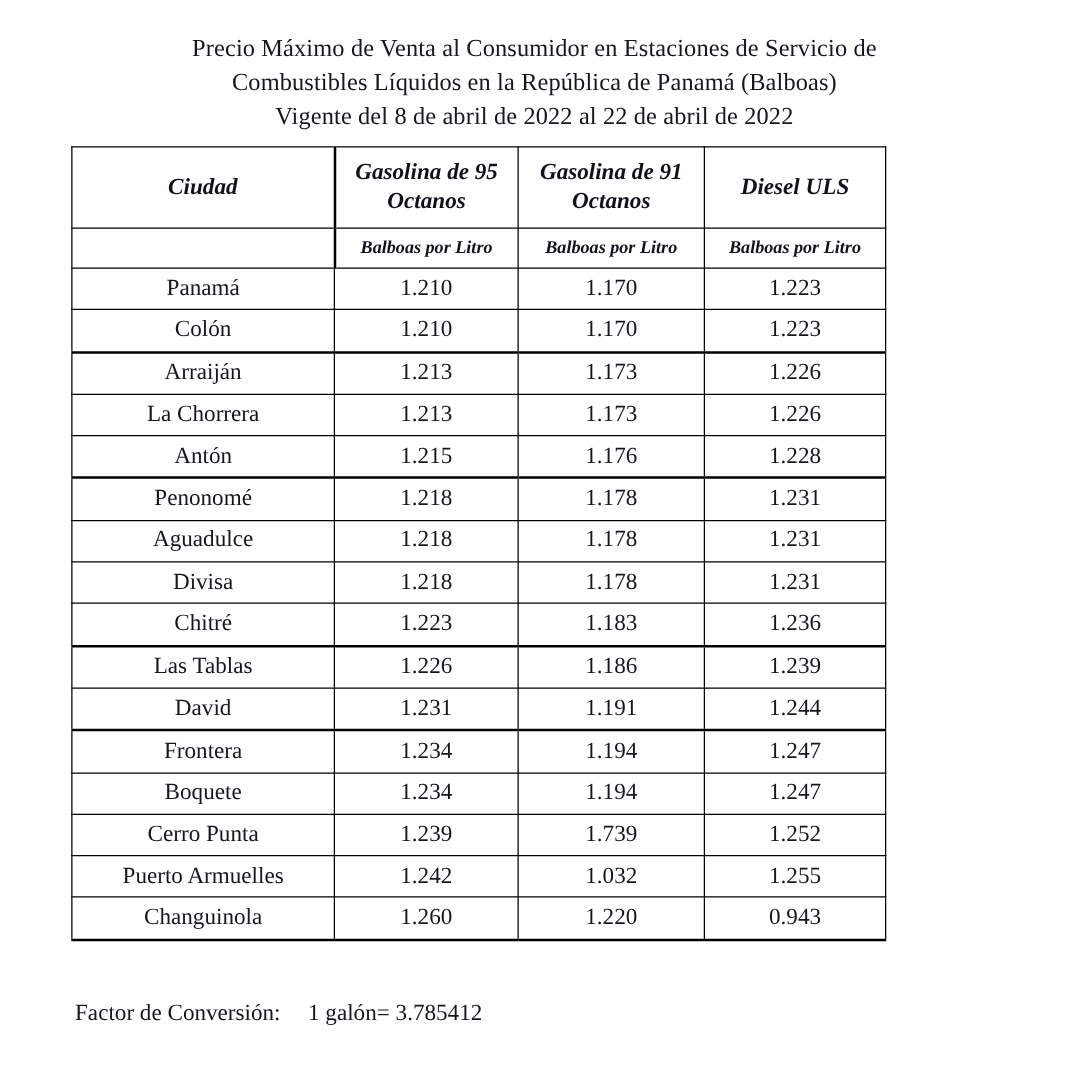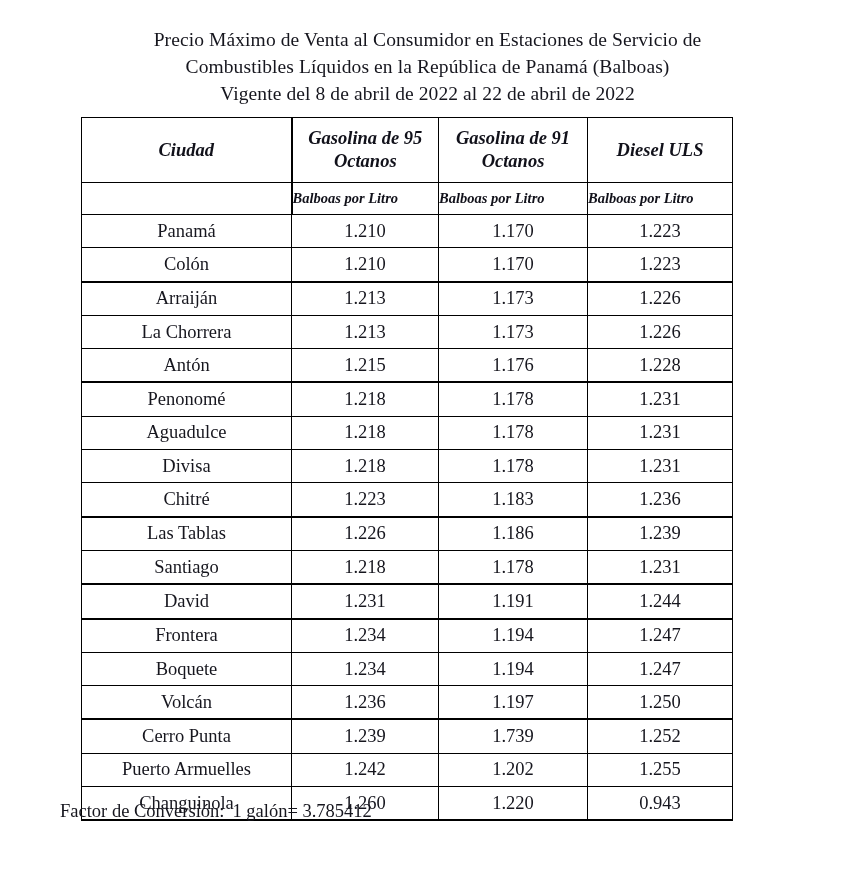--- a/index.html
+++ b/index.html
@@ -41,21 +41,20 @@
     position: absolute;
     left: 57px;
     top: 117px;
     width: 651px;
   }
   table.price-table {
     border-collapse: collapse;
     table-layout: fixed;
     width: 651px;
     background: #ffffff;
-    margin-left: 24px;
   }
   table.price-table td,
   table.price-table th {
     border: 1px solid #000000;
     padding: 0;
     vertical-align: middle;
   }
 
   col.c-city   { width: 210px; }
   col.c-g95    { width: 147px; }
@@ -74,21 +73,21 @@
     border-top-width: 2px;
     color: #11111a;
   }
   th.head-main.city { border-right-width: 2px; }
 
   th.head-units {
     height: 31px;
     font-style: italic;
     font-weight: bold;
     font-size: 14.5px;
-    text-align: left;
+    text-align: center;
     border-bottom-width: 2px;
     color: #11111a;
   }
   th.head-units.city { border-right-width: 2px; }
 
   
   tr.data-row td {
     height: 32.3px;
     font-size: 18.5px;
     color: #16161e;
@@ -112,21 +111,21 @@
   
   .footer-note {
     position: absolute;
     left: 60px;
     top: 801px;
     font-size: 18.5px;
     color: #16161e;
     white-space: nowrap;
   }
   .footer-label { display: inline-block; }
-  .footer-value { display: inline-block; margin-left: 8px; }
+  .footer-value { display: inline-block; margin-left: 22px; }
 </style>
 </head>
 <body>
 
 <div class="page">
 
   <div class="title-block">
     <div class="title-line">Precio Máximo de Venta al Consumidor en Estaciones de Servicio de</div>
     <div class="title-line">Combustibles Líquidos en la República de Panamá (Balboas)</div>
     <div class="title-line">Vigente del 8 de abril de 2022 al 22 de abril de 2022</div>
@@ -209,59 +208,47 @@
             <td class="num-cell">1.183</td>
             <td class="num-cell">1.236</td>
           </tr>
           <tr class="data-row">
             <td class="city-cell">Las Tablas</td>
             <td class="num-cell">1.226</td>
             <td class="num-cell">1.186</td>
             <td class="num-cell">1.239</td>
           </tr>
           <tr class="data-row group-end">
-            <td class="city-cell">Santiago</td>
-            <td class="num-cell">1.218</td>
-            <td class="num-cell">1.178</td>
-            <td class="num-cell">1.231</td>
-          </tr>
-          <tr class="data-row group-end">
             <td class="city-cell">David</td>
             <td class="num-cell">1.231</td>
             <td class="num-cell">1.191</td>
             <td class="num-cell">1.244</td>
           </tr>
           <tr class="data-row">
             <td class="city-cell">Frontera</td>
             <td class="num-cell">1.234</td>
             <td class="num-cell">1.194</td>
             <td class="num-cell">1.247</td>
           </tr>
           <tr class="data-row">
             <td class="city-cell">Boquete</td>
             <td class="num-cell">1.234</td>
             <td class="num-cell">1.194</td>
             <td class="num-cell">1.247</td>
           </tr>
-          <tr class="data-row group-end">
-            <td class="city-cell">Volcán</td>
-            <td class="num-cell">1.236</td>
-            <td class="num-cell">1.197</td>
-            <td class="num-cell">1.250</td>
-          </tr>
           <tr class="data-row">
             <td class="city-cell">Cerro Punta</td>
             <td class="num-cell">1.239</td>
             <td class="num-cell">1.739</td>
             <td class="num-cell">1.252</td>
           </tr>
           <tr class="data-row">
             <td class="city-cell">Puerto Armuelles</td>
             <td class="num-cell">1.242</td>
-            <td class="num-cell">1.202</td>
+            <td class="num-cell">1.032</td>
             <td class="num-cell">1.255</td>
           </tr>
           <tr class="data-row last-row">
             <td class="city-cell">Changuinola</td>
             <td class="num-cell">1.260</td>
             <td class="num-cell">1.220</td>
             <td class="num-cell">0.943</td>
           </tr>
         </tbody>
     </table>

